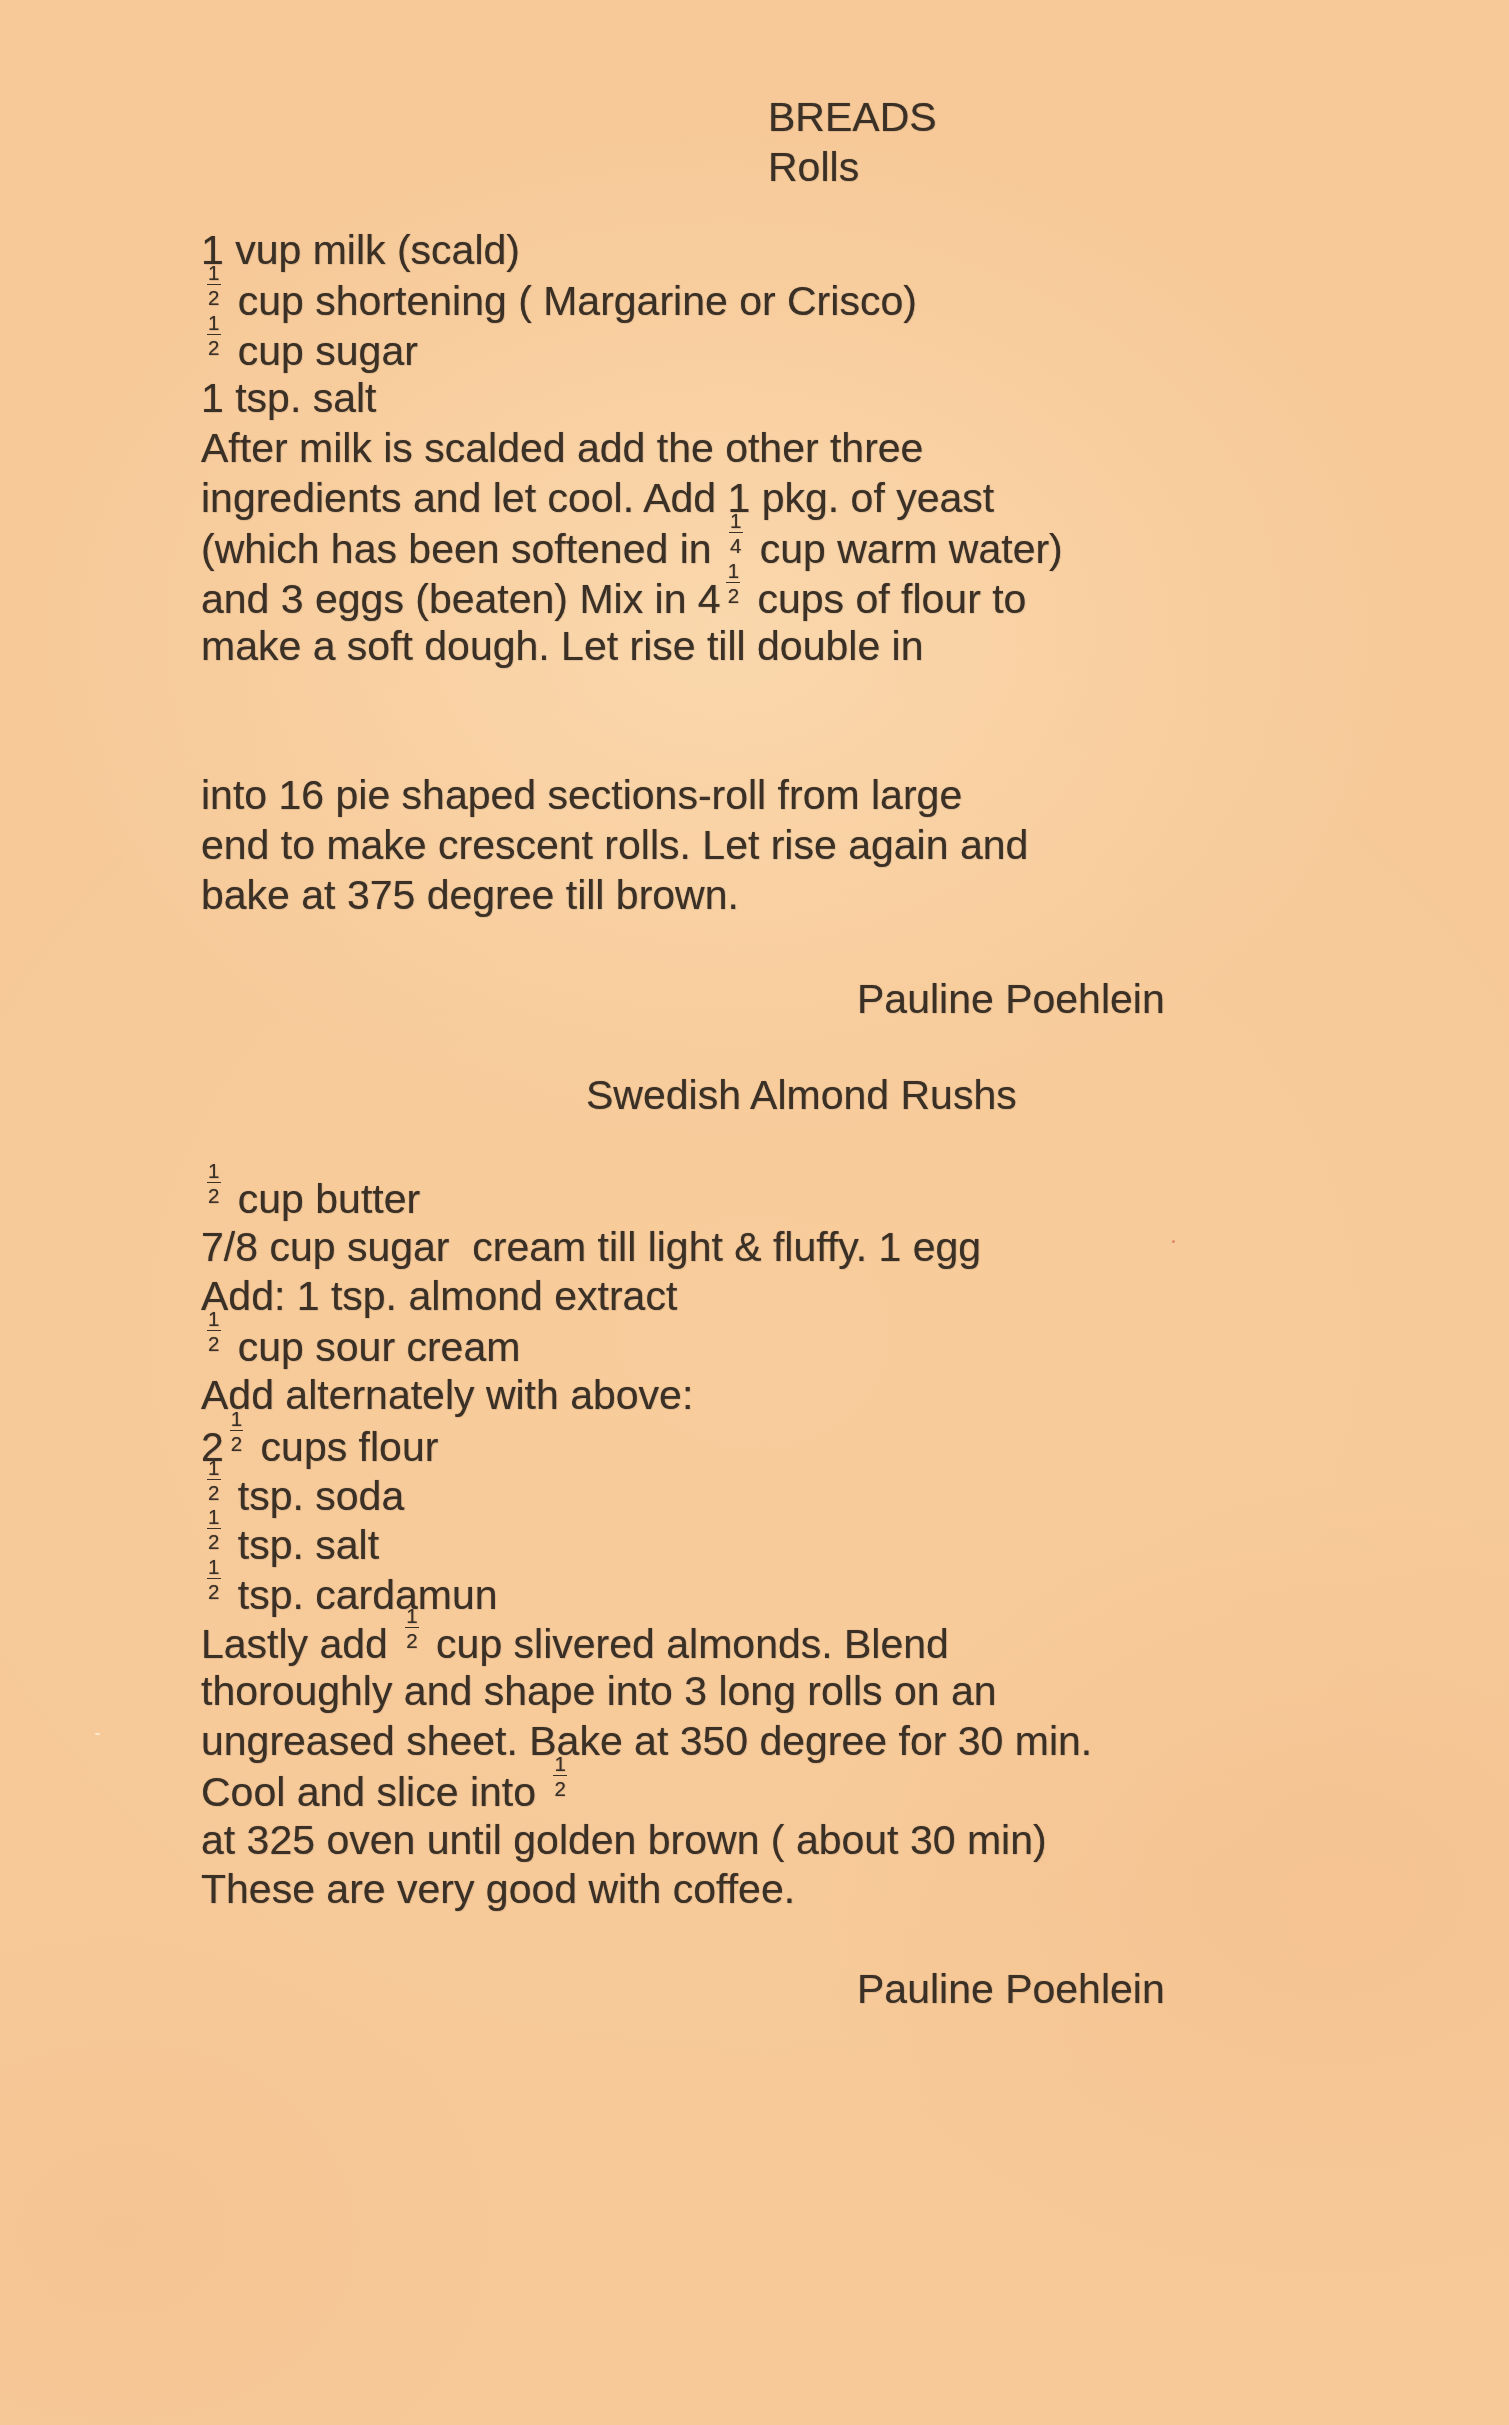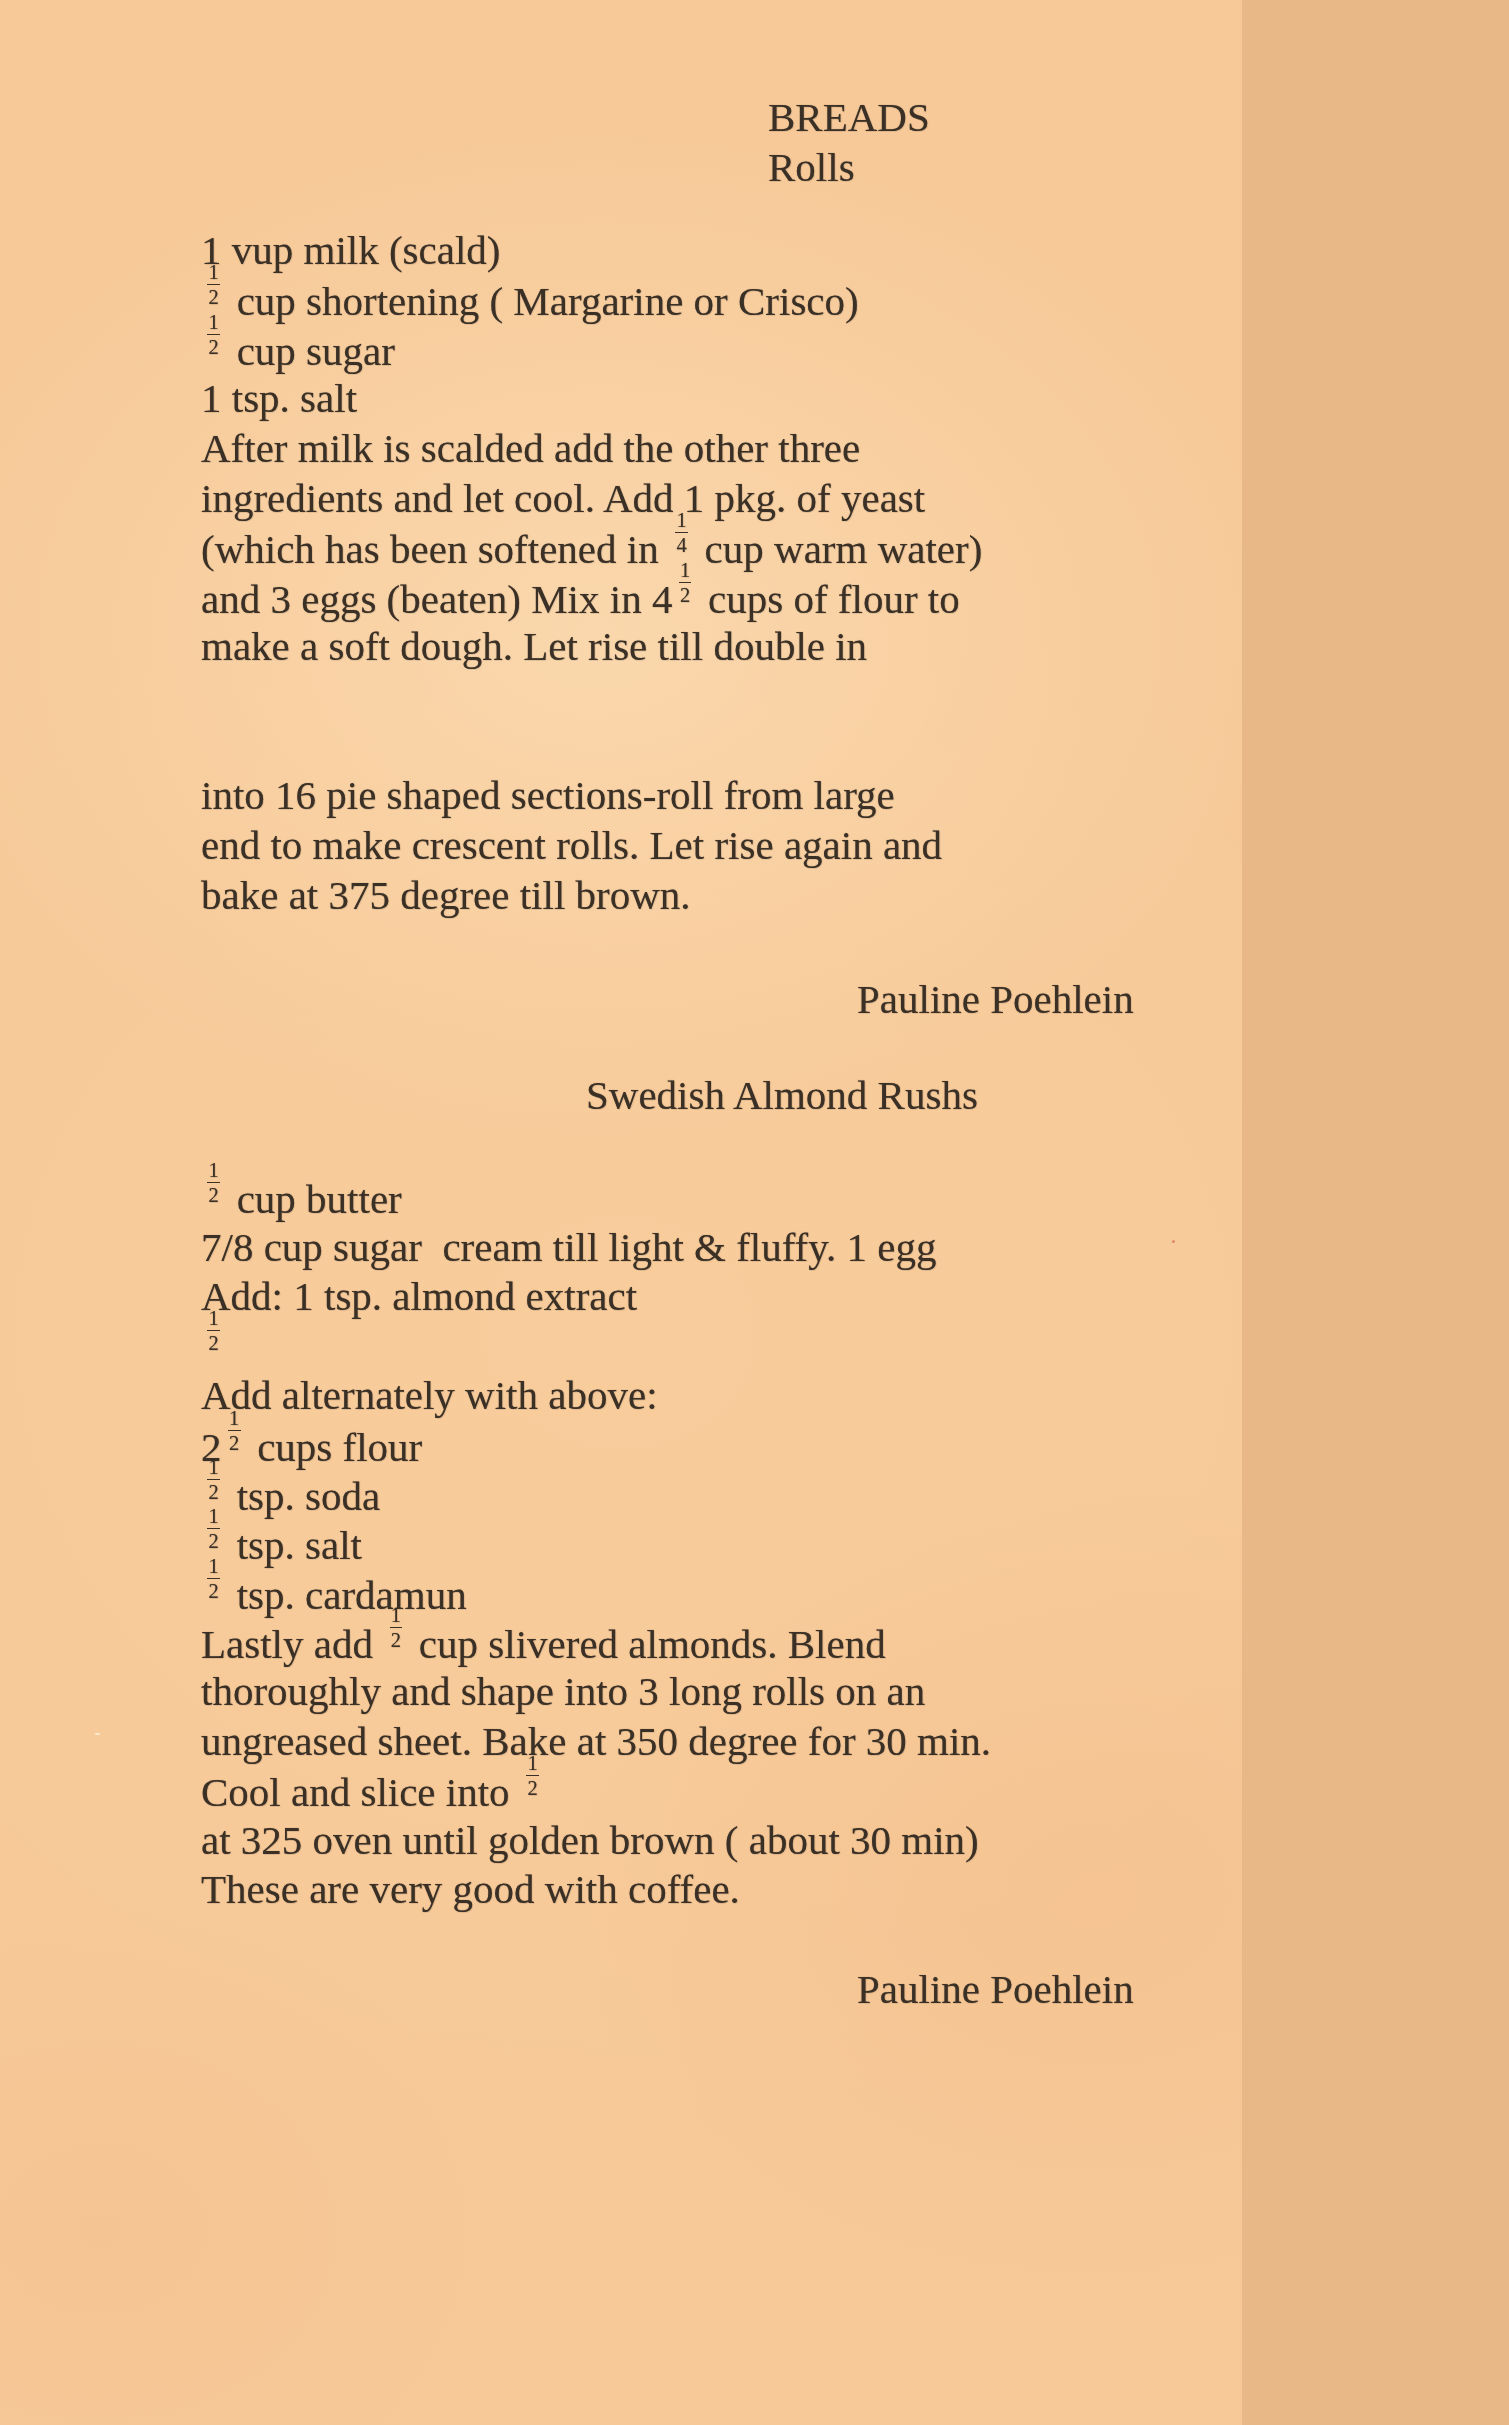--- a/index.html
+++ b/index.html
@@ -1,26 +1,26 @@
 <!DOCTYPE html>
 <html style="font-size:7.8px"><head>
 <meta charset="utf-8">
 <style>
   html,body{margin:0;padding:0;background:#e8b887;}
   .sheet{
     position:relative;
-    width:1242px;height:2426px;
+    width:1509px;height:2426px;
     background:
       radial-gradient(ellipse 1071px 779px at 48% 26%, rgba(255,238,205,.38), rgba(255,238,205,0) 65%),
       radial-gradient(ellipse 876px 681px at 88% 78%, rgba(229,164,108,.16), rgba(229,164,108,0) 60%),
       radial-gradient(ellipse 730px 584px at 8% 92%, rgba(233,172,115,.16), rgba(233,172,115,0) 55%),
       radial-gradient(ellipse 1265px 1071px at 50% 55%, rgba(251,211,164,.30), rgba(251,211,164,0) 75%),
       #f7c998;
     overflow:hidden;
-    font-family:Liberation Serif, serif;
+    font-family:Liberation Sans, sans-serif;
     color:#3a3026;
   }
   .line{
     position:absolute;
     left:201px;
     font-size:41px;
     line-height:50px;
     white-space:pre;
     letter-spacing:0;
     text-shadow:0 0 1px rgba(58,48,38,.55), 1px 1px 0 rgba(58,48,38,.07);
@@ -84,21 +84,21 @@
   <div class="line" style="top:820px"><span class="txt">end to make crescent rolls. Let rise again and</span></div>
   <div class="line" style="top:870px"><span class="txt">bake at 375 degree till brown.</span></div>
 
   <div class="line sig-col" style="top:974px"><span class="txt">Pauline Poehlein</span></div>
 
   <div class="line title2-col" style="top:1070px"><span class="txt">Swedish Almond Rushs</span></div>
 
   <div class="line" style="top:1172px"><span class="fracslot"><span class="frac"><span class="fn">1</span><span class="fd">2</span></span></span><span class="txt"> cup butter</span></div>
   <div class="line" style="top:1222px"><span class="txt">7/8 cup sugar  cream till light &amp; fluffy. 1 egg</span></div>
   <div class="line" style="top:1271px"><span class="txt">Add: 1 tsp. almond extract</span></div>
-  <div class="line" style="top:1320px"><span class="fracslot"><span class="frac"><span class="fn">1</span><span class="fd">2</span></span></span></div>
+  <div class="line" style="top:1320px"><span class="fracslot"><span class="frac"><span class="fn">1</span><span class="fd">2</span></span></span><span class="txt"> cup sour cream</span></div>
   <div class="line" style="top:1370px"><span class="txt">Add alternately with above:</span></div>
   <div class="line" style="top:1420px"><span class="txt">2</span><span class="fracslot"><span class="frac"><span class="fn">1</span><span class="fd">2</span></span></span><span class="txt"> cups flour</span></div>
   <div class="line" style="top:1469px"><span class="fracslot"><span class="frac"><span class="fn">1</span><span class="fd">2</span></span></span><span class="txt"> tsp. soda</span></div>
   <div class="line" style="top:1518px"><span class="fracslot"><span class="frac"><span class="fn">1</span><span class="fd">2</span></span></span><span class="txt"> tsp. salt</span></div>
   <div class="line" style="top:1568px"><span class="fracslot"><span class="frac"><span class="fn">1</span><span class="fd">2</span></span></span><span class="txt"> tsp. cardamun</span></div>
   <div class="line" style="top:1617px"><span class="txt">Lastly add </span><span class="fracslot"><span class="frac"><span class="fn">1</span><span class="fd">2</span></span></span><span class="txt"> cup slivered almonds. Blend</span></div>
   <div class="line" style="top:1666px"><span class="txt">thoroughly and shape into 3 long rolls on an</span></div>
   <div class="line" style="top:1716px"><span class="txt">ungreased sheet. Bake at 350 degree for 30 min.</span></div>
   <div class="line" style="top:1765px"><span class="txt">Cool and slice into </span><span class="fracslot"><span class="frac"><span class="fn">1</span><span class="fd">2</span></span></span></div>
   <div class="line" style="top:1815px"><span class="txt">at 325 oven until golden brown ( about 30 min)</span></div>

